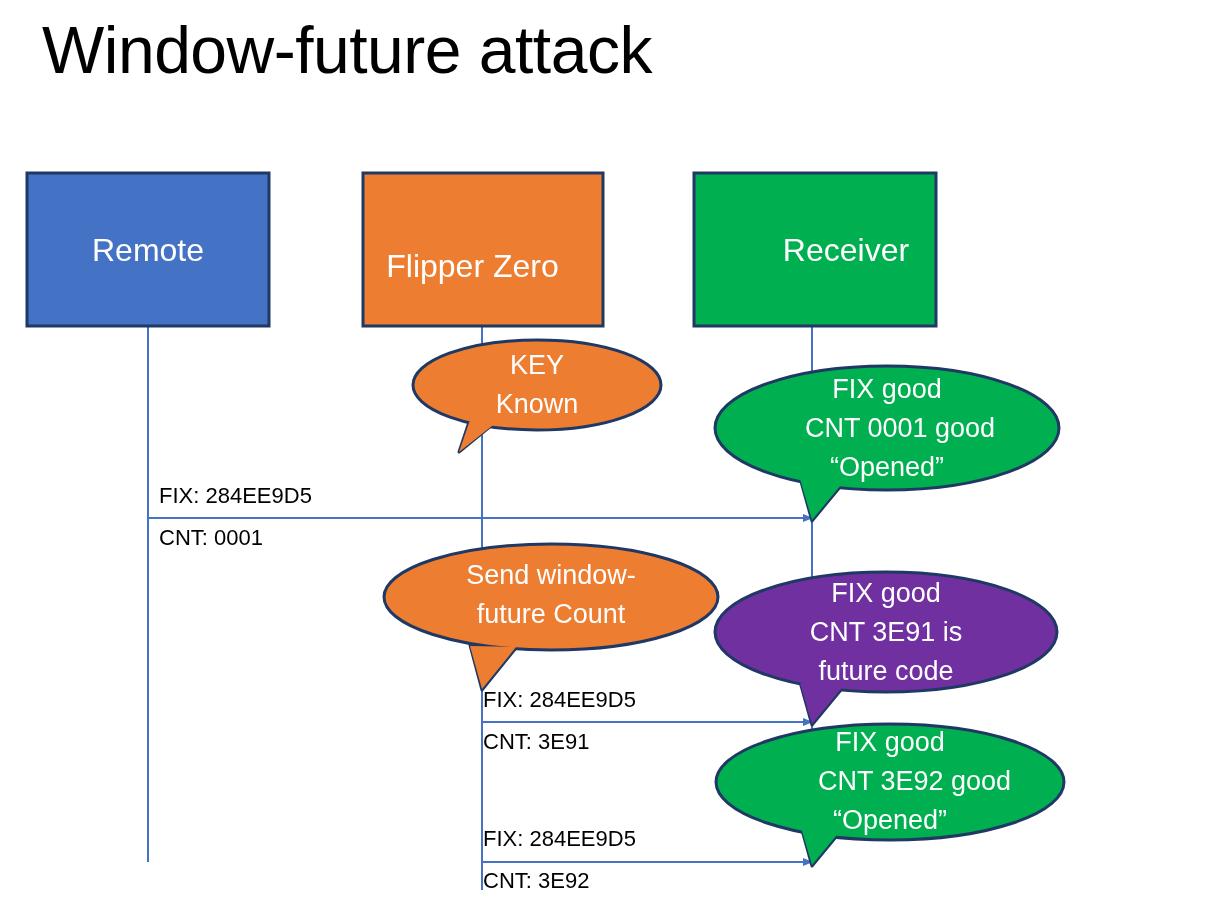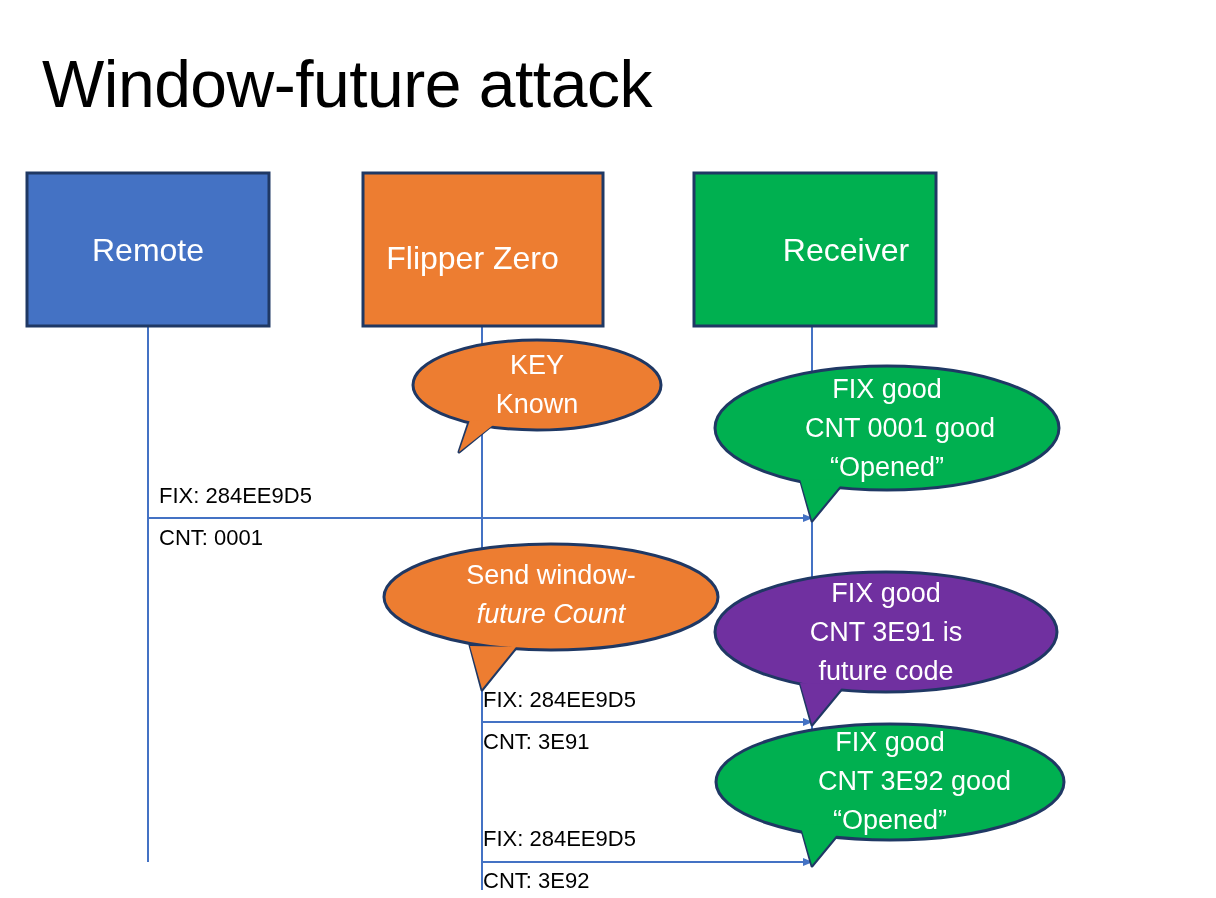--- a/index.html
+++ b/index.html
@@ -38,21 +38,20 @@
   .slide-title {
     position: absolute;
     left: 42px;
     top: 8px;
     font-size: 66px;
     line-height: 84px;
     font-weight: 400;
     color: #000000;
     letter-spacing: -0.5px;
     white-space: nowrap;
-    margin-top: 34px;
   }
 
   .actor-box-label {
     position: absolute;
     color: #ffffff;
     font-size: 32px;
     line-height: 32px;
     text-align: center;
     white-space: nowrap;
   }
@@ -127,32 +126,32 @@
       <ellipse cx="890" cy="782" rx="174" ry="58" fill="#00B050" stroke="#1F3864" stroke-width="3"></ellipse>
       <path d="M800,824 L812,865 L845,825 Z" fill="#00B050" stroke="none"></path>
     </g>
   </svg>
 
   <div class="layer-text">
 
     <div class="slide-title">Window-future attack</div>
 
     <div class="actor-box-label" style="left:27px; top:234px; width:242px;">Remote</div>
-    <div class="actor-box-label" style="left:363px; top:242px; width:219px;">Flipper Zero</div>
+    <div class="actor-box-label" style="left:363px; top:250px; width:219px;">Flipper Zero</div>
     <div class="actor-box-label" style="left:694px; top:234px; width:242px;padding-left:31px;">Receiver</div>
 
     <div class="callout-text" style="left:413px; top:346px; width:248px;">KEY</div>
     <div class="callout-text" style="left:413px; top:385px; width:248px;">Known</div>
 
     <div class="callout-text" style="left:715px; top:370px; width:344px;">FIX good</div>
     <div class="callout-text" style="left:728px; top:409px; width:344px;">CNT 0001 good</div>
     <div class="callout-text" style="left:715px; top:448px; width:344px;">“Opened”</div>
 
     <div class="callout-text" style="left:384px; top:556px; width:334px;text-align:center;">Send window-</div>
-    <div class="callout-text" style="left:384px; top:595px; width:334px;font-style:italic;">future Count</div>
+    <div class="callout-text" style="left:384px; top:595px; width:334px;">future Count</div>
 
     <div class="callout-text" style="left:715px; top:574px; width:342px;">FIX good</div>
     <div class="callout-text" style="left:715px; top:613px; width:342px;">CNT 3E91 is</div>
     <div class="callout-text" style="left:715px; top:652px; width:342px;">future code</div>
 
     <div class="callout-text" style="left:717px; top:723px; width:346px;">FIX good</div>
     <div class="callout-text" style="left:717px; top:762px; width:395px;">CNT 3E92 good</div>
     <div class="callout-text" style="left:717px; top:801px; width:346px;">“Opened”</div>
 
     <div class="msg-label" style="left:159px; top:480px;">FIX: 284EE9D5</div>

